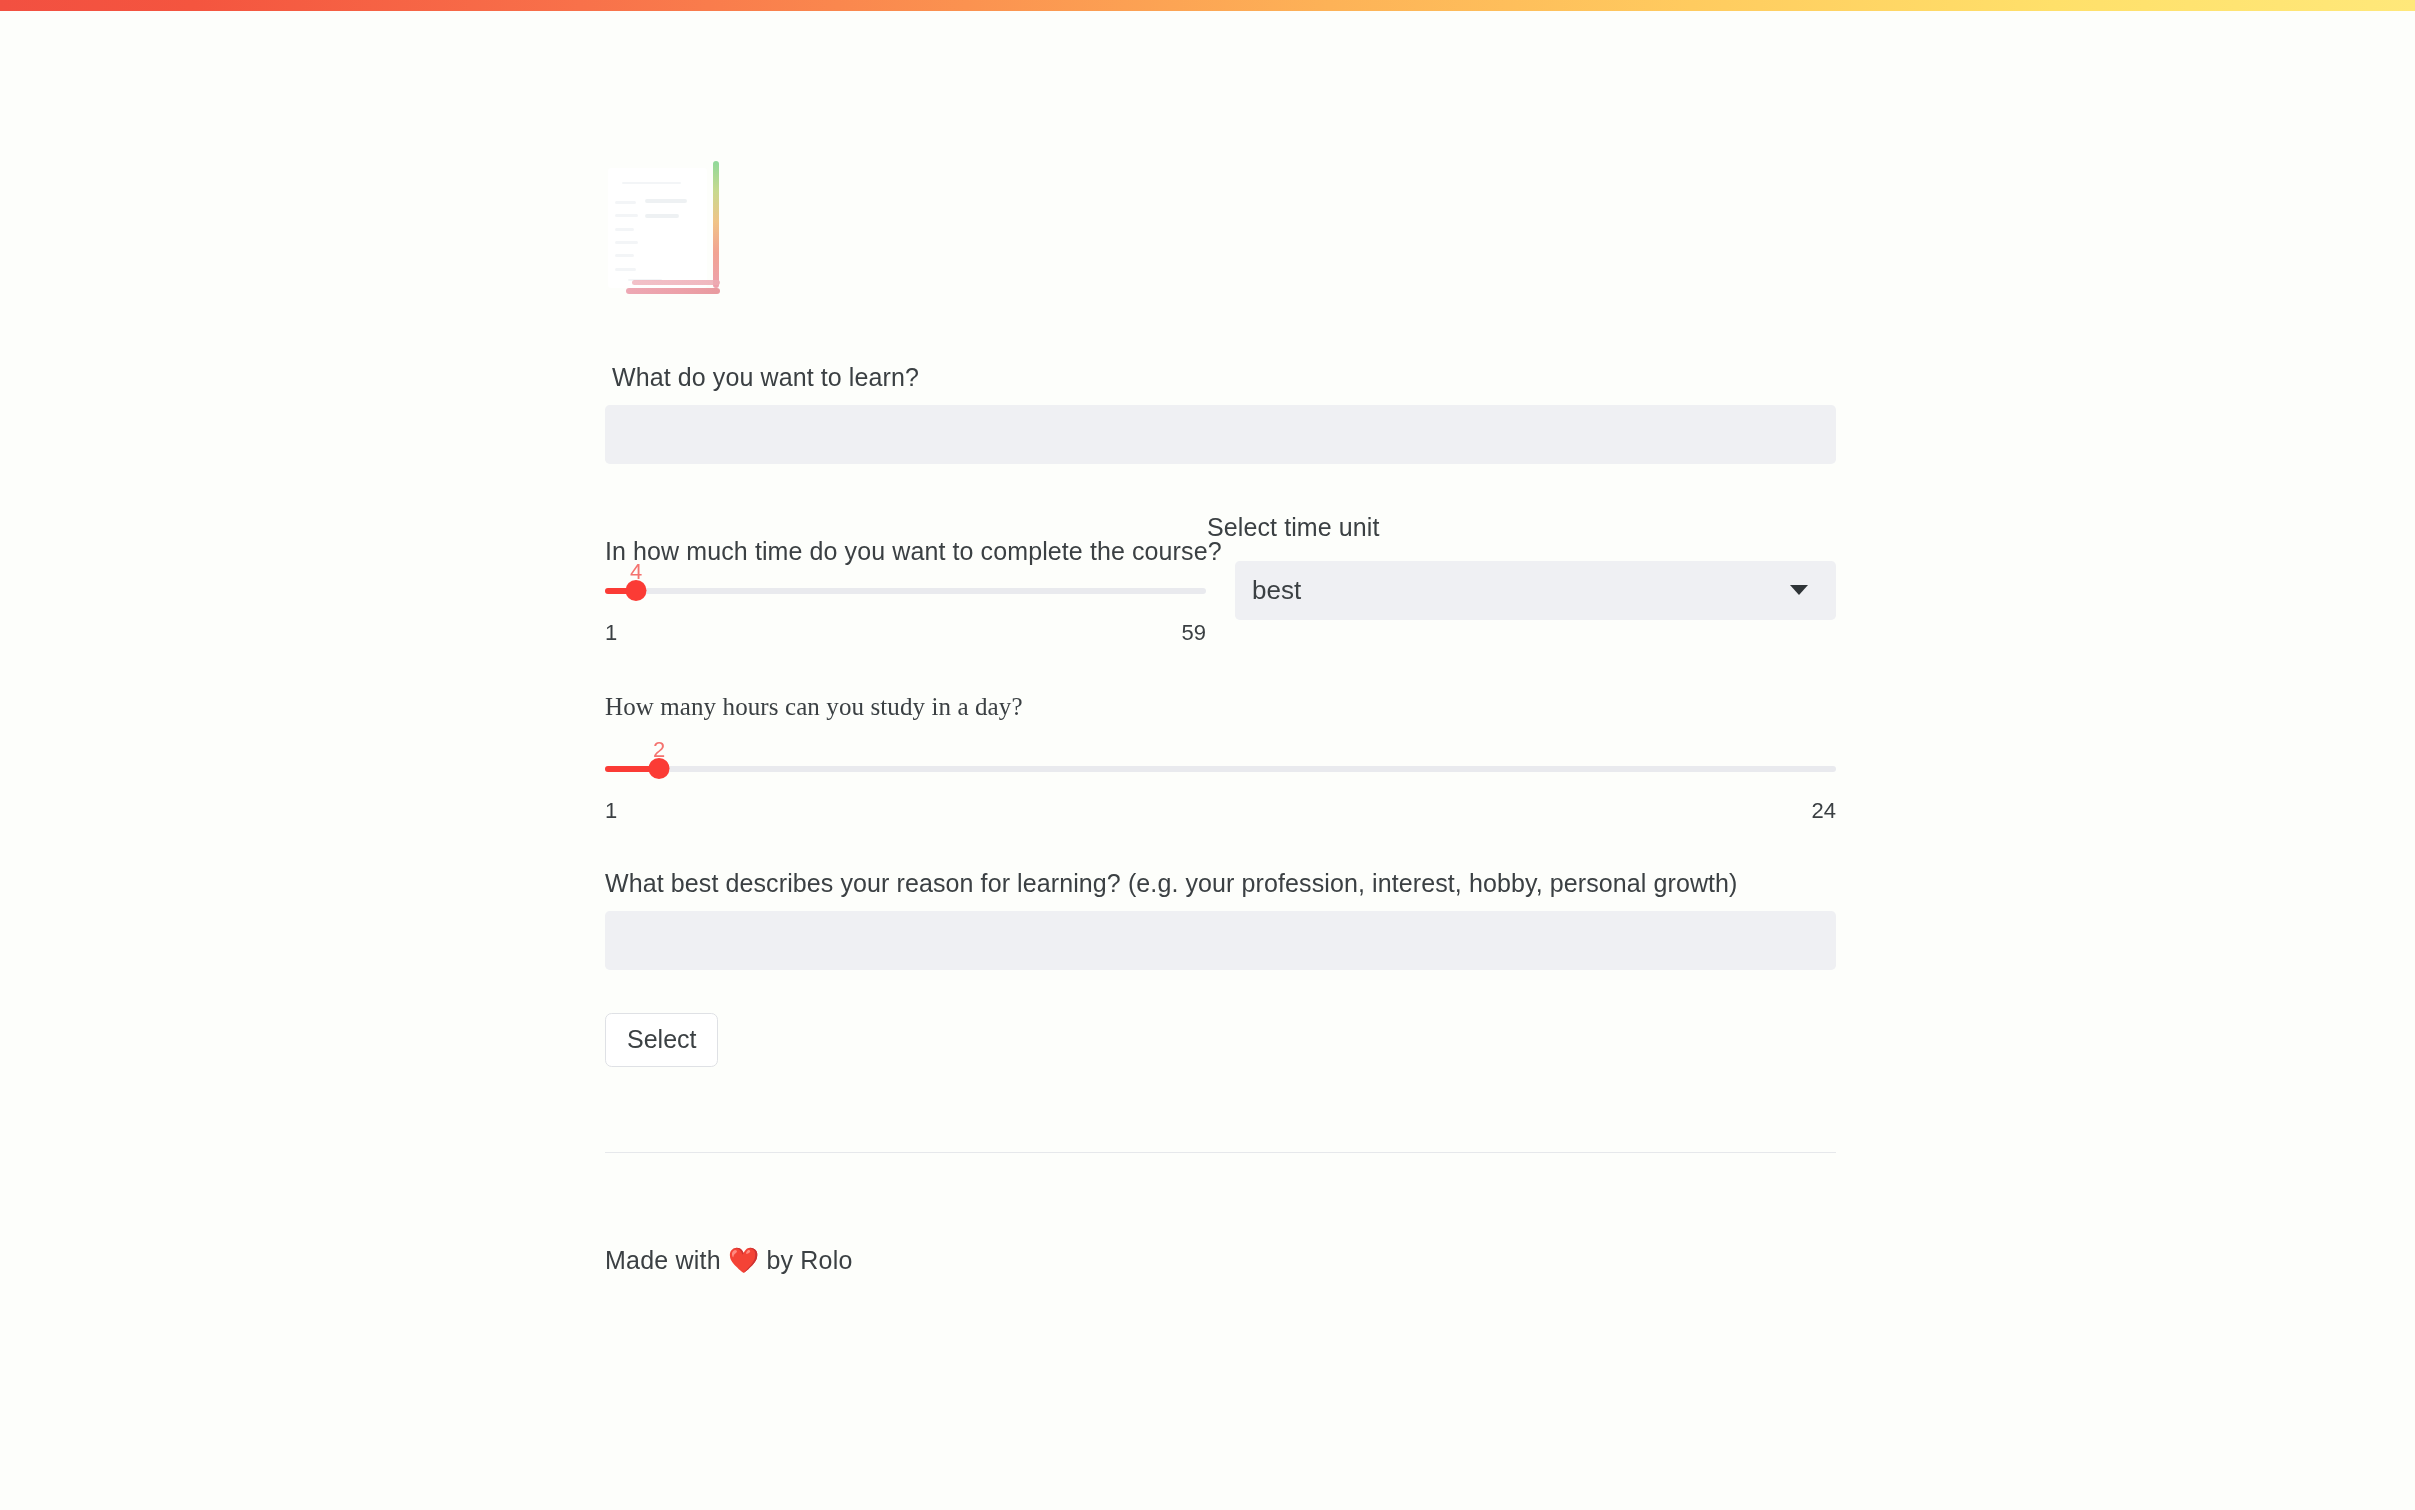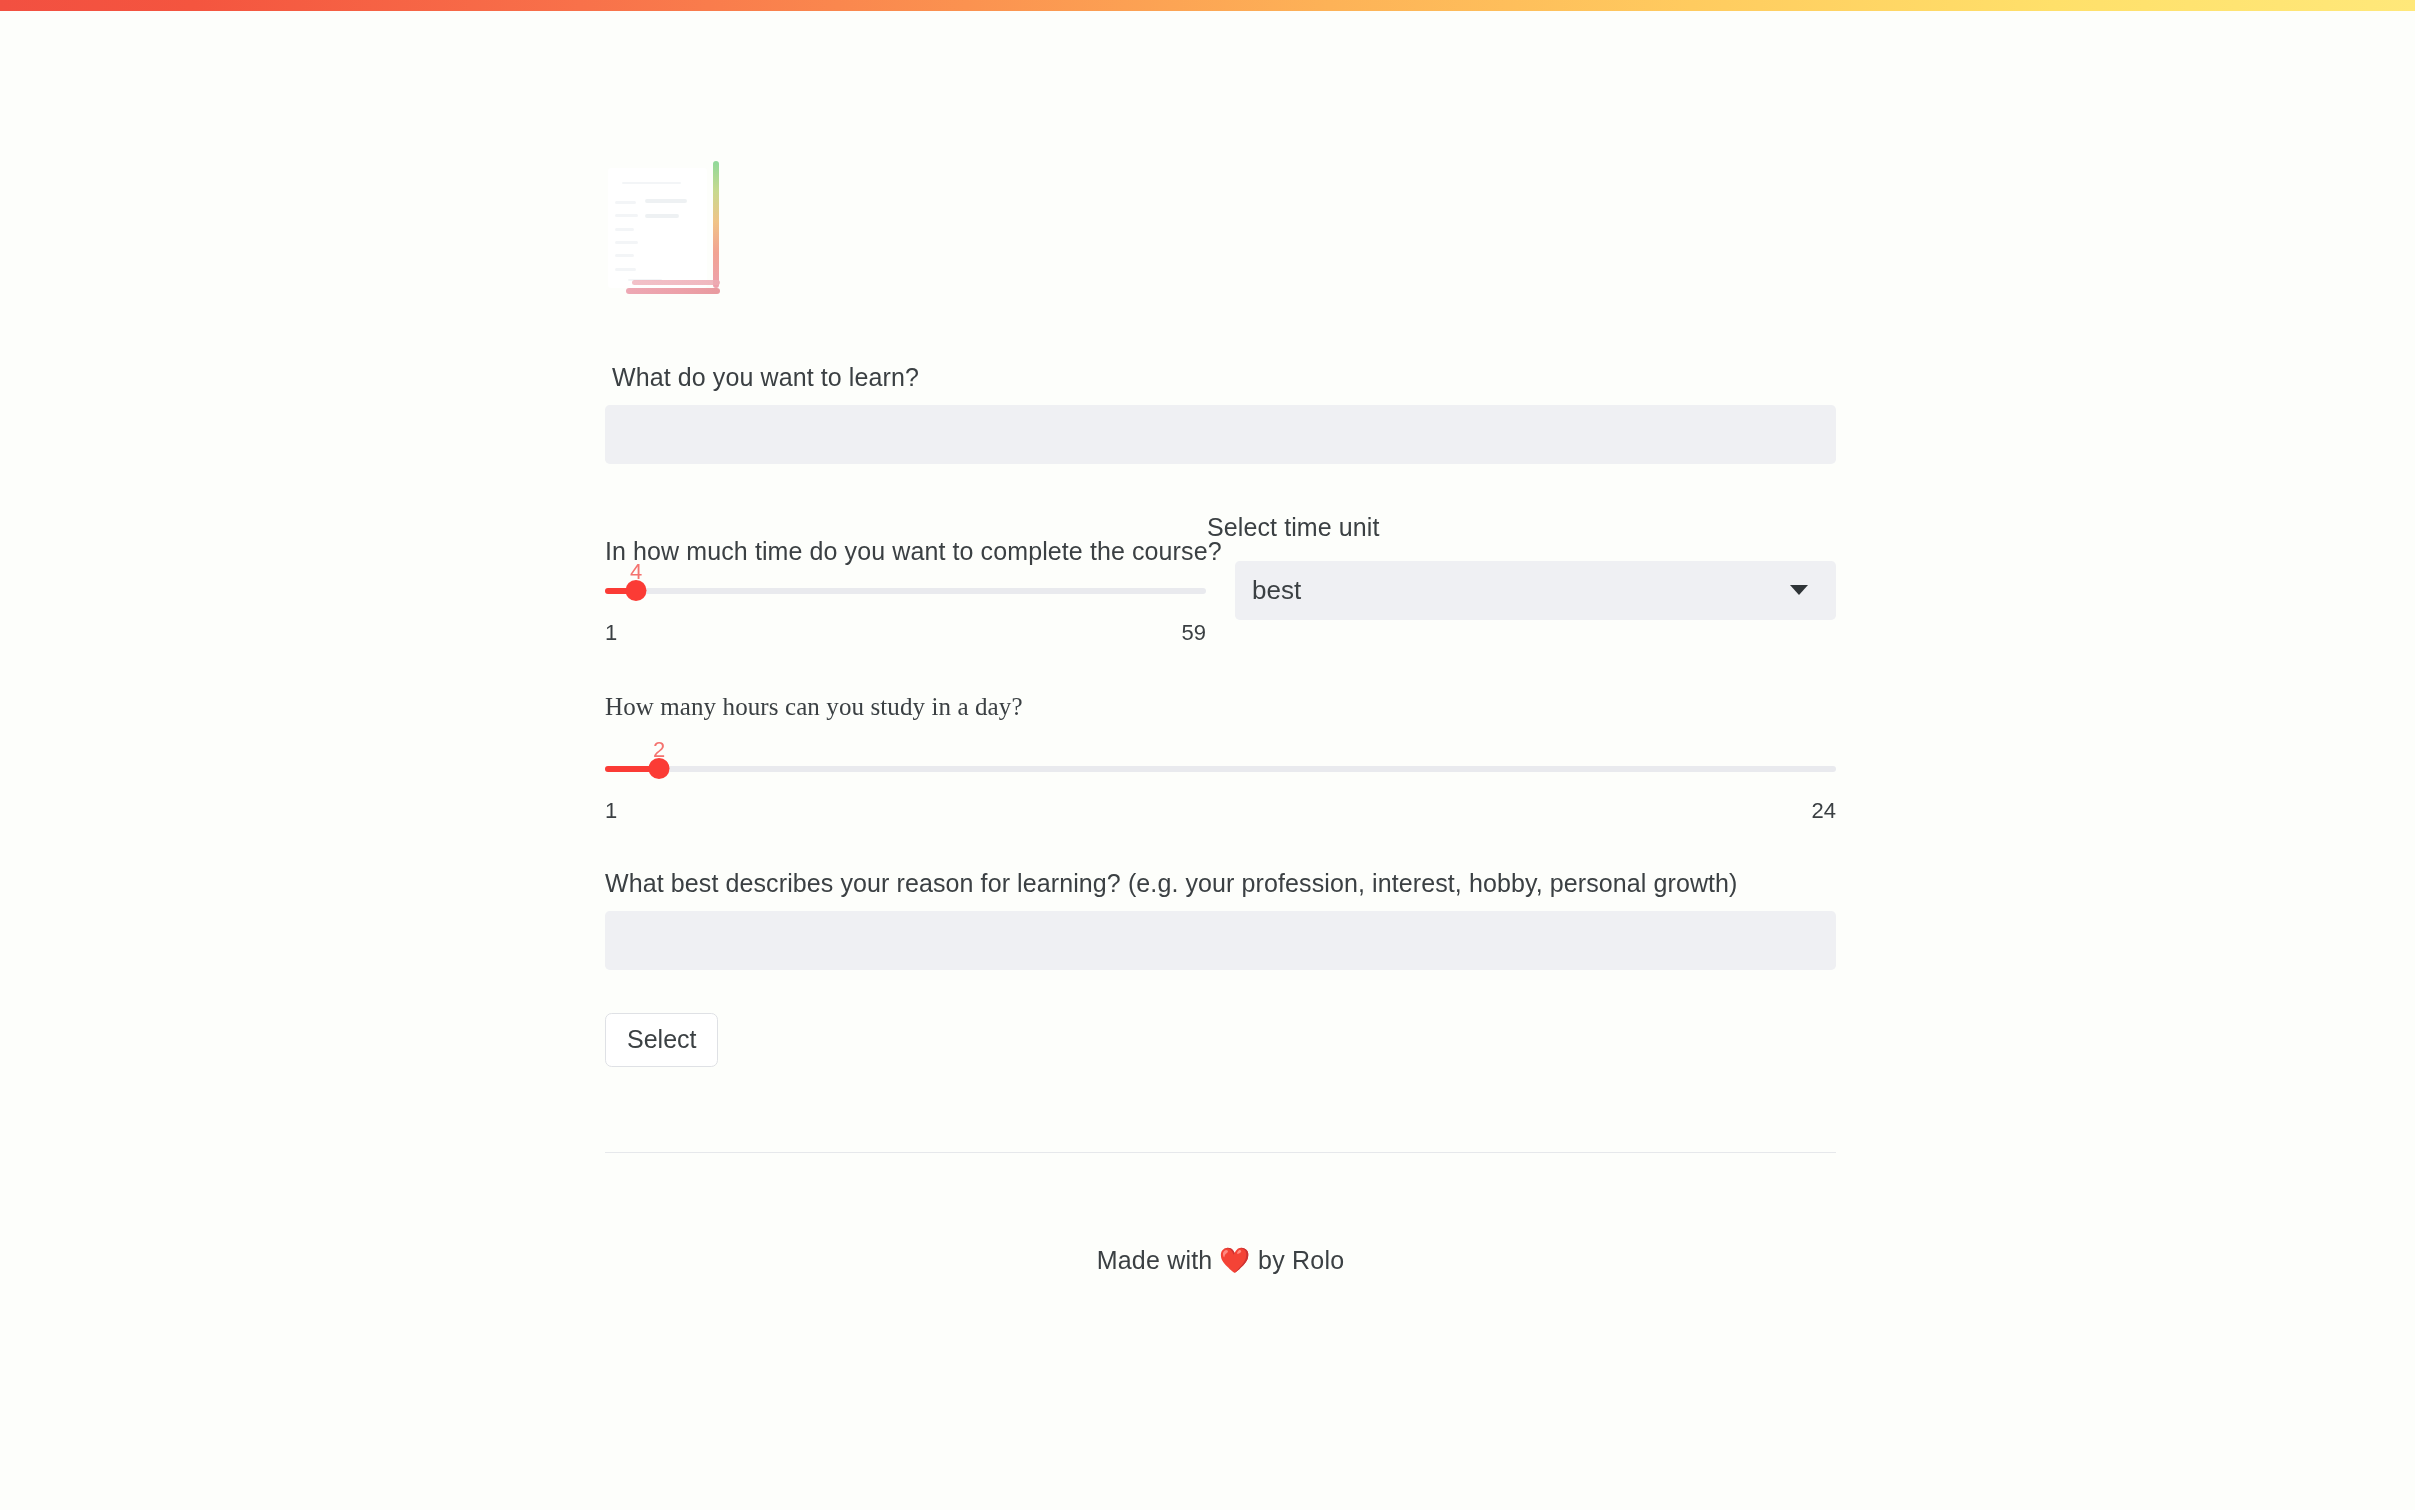--- a/index.html
+++ b/index.html
@@ -221,21 +221,21 @@
   }
 
   
   .divider {
     width: 1231px;
     height: 1px;
     background: #e6e8eb;
   }
   .footer-text {
     width: 1231px;
-    text-align: center;
+    text-align: left;
     font-size: 25px;
     color: #3b4043;
     letter-spacing: 0.2px;
   }
   .heart { color: #e8302c; font-size: 25px; }
 </style>
 </head>
 <body>
 
 <div class="topbar"></div>

